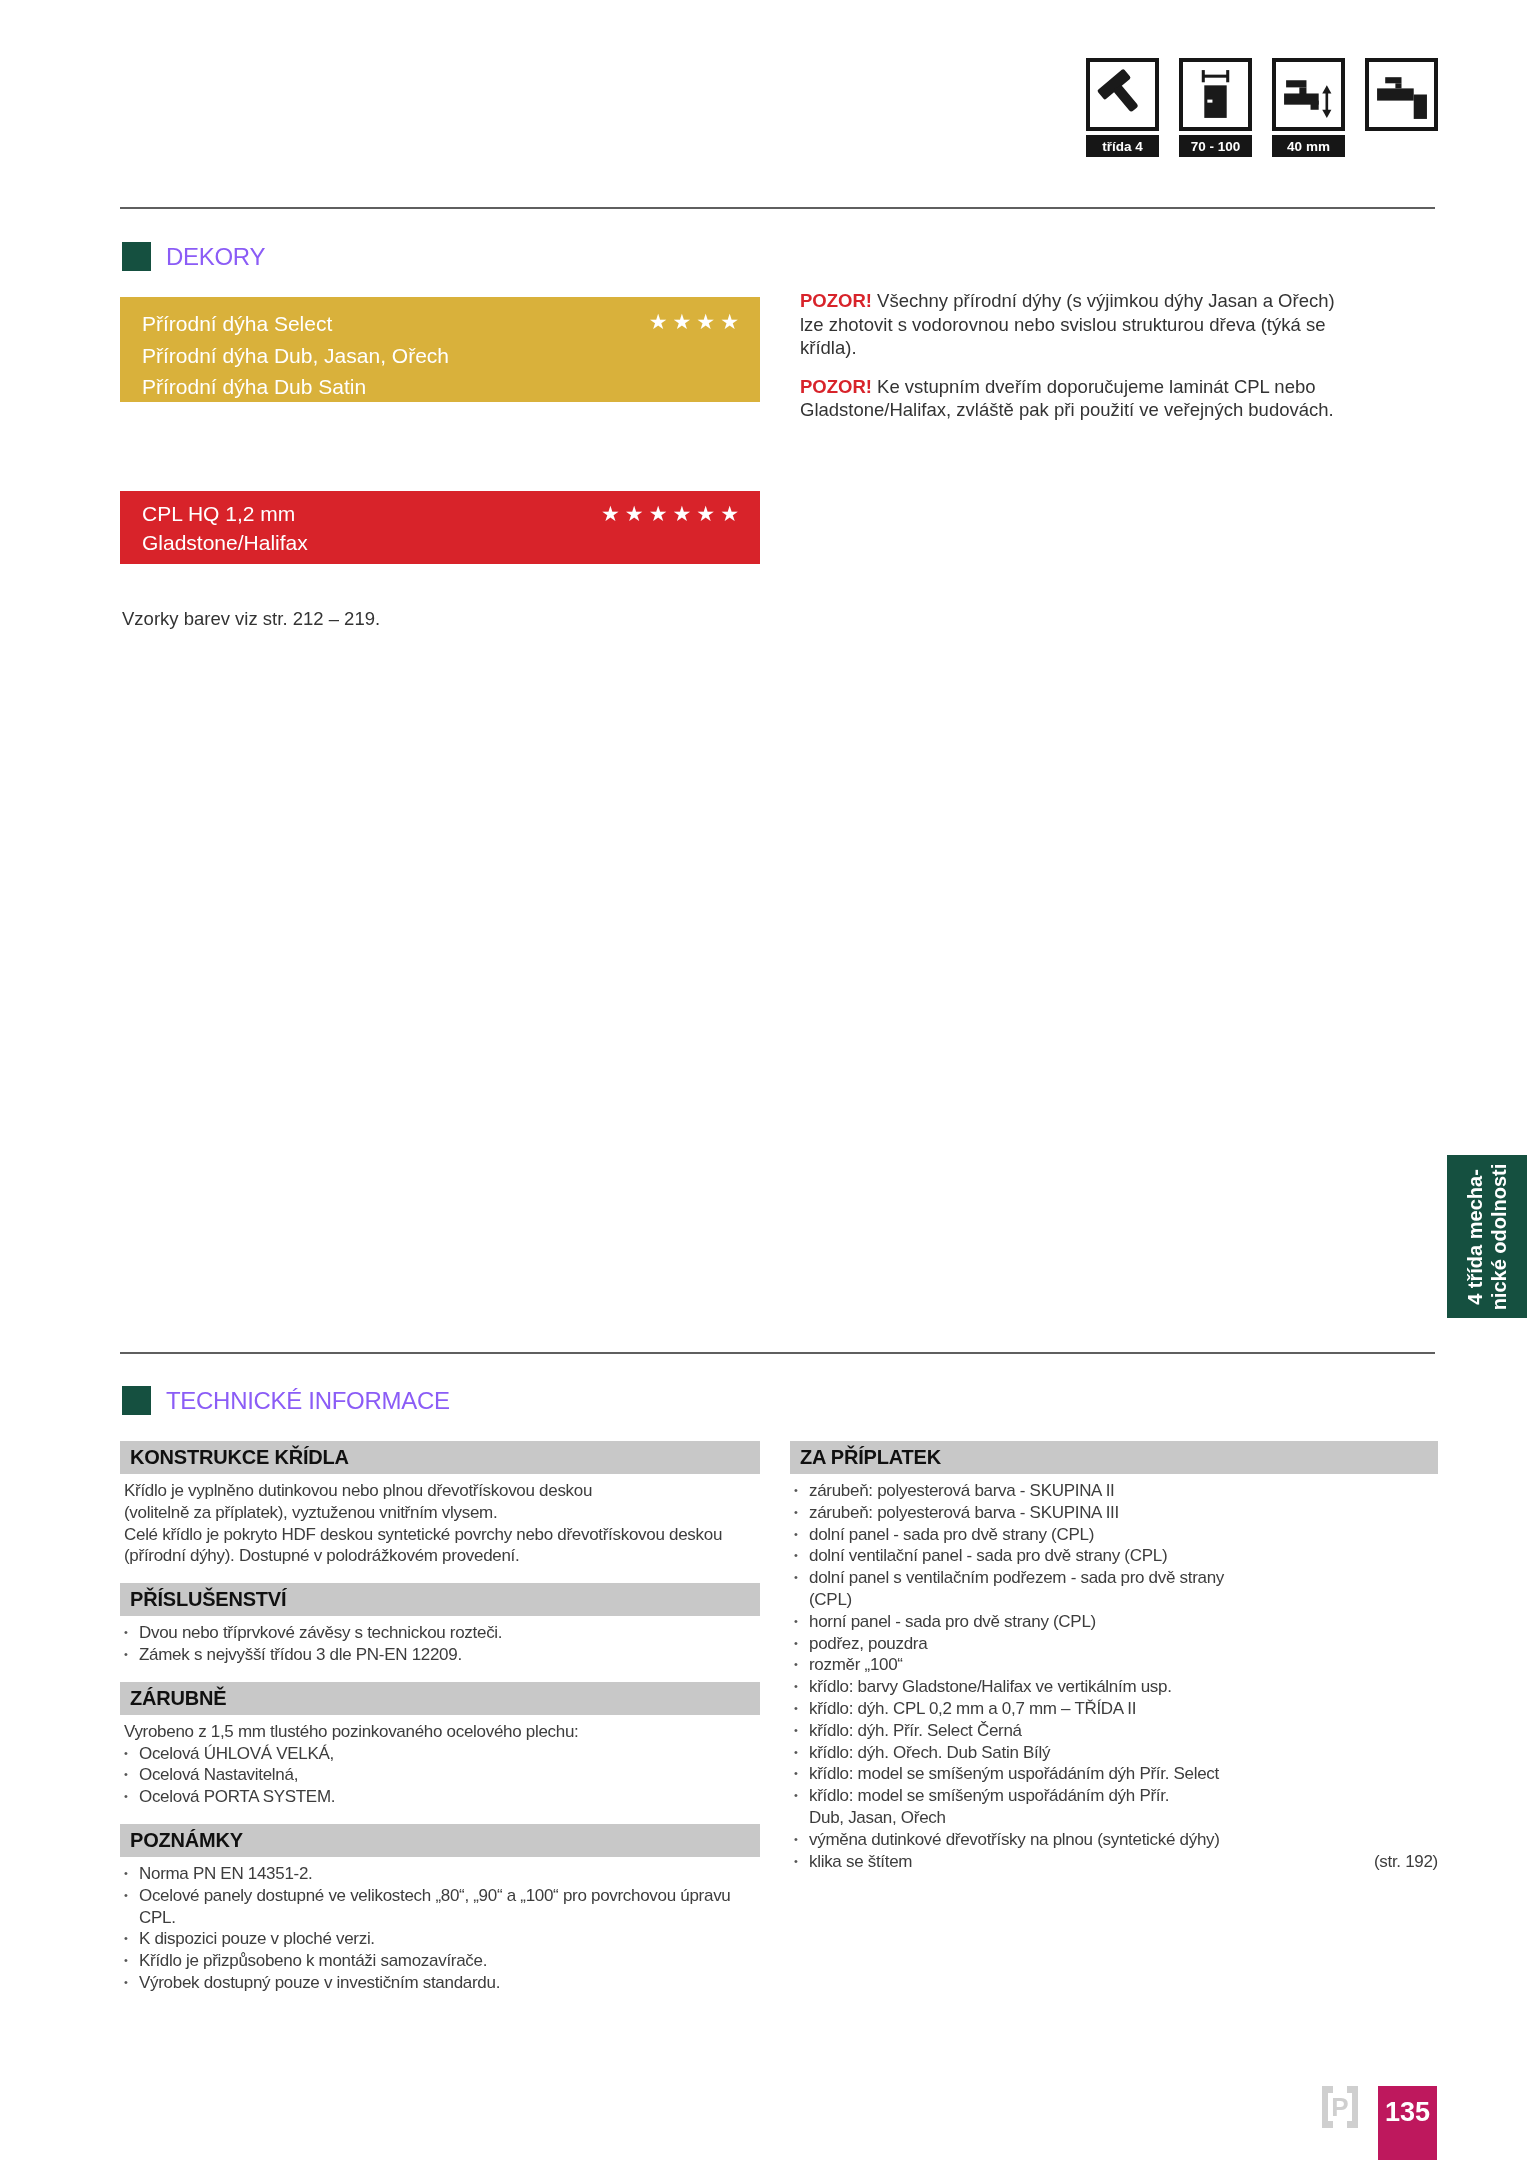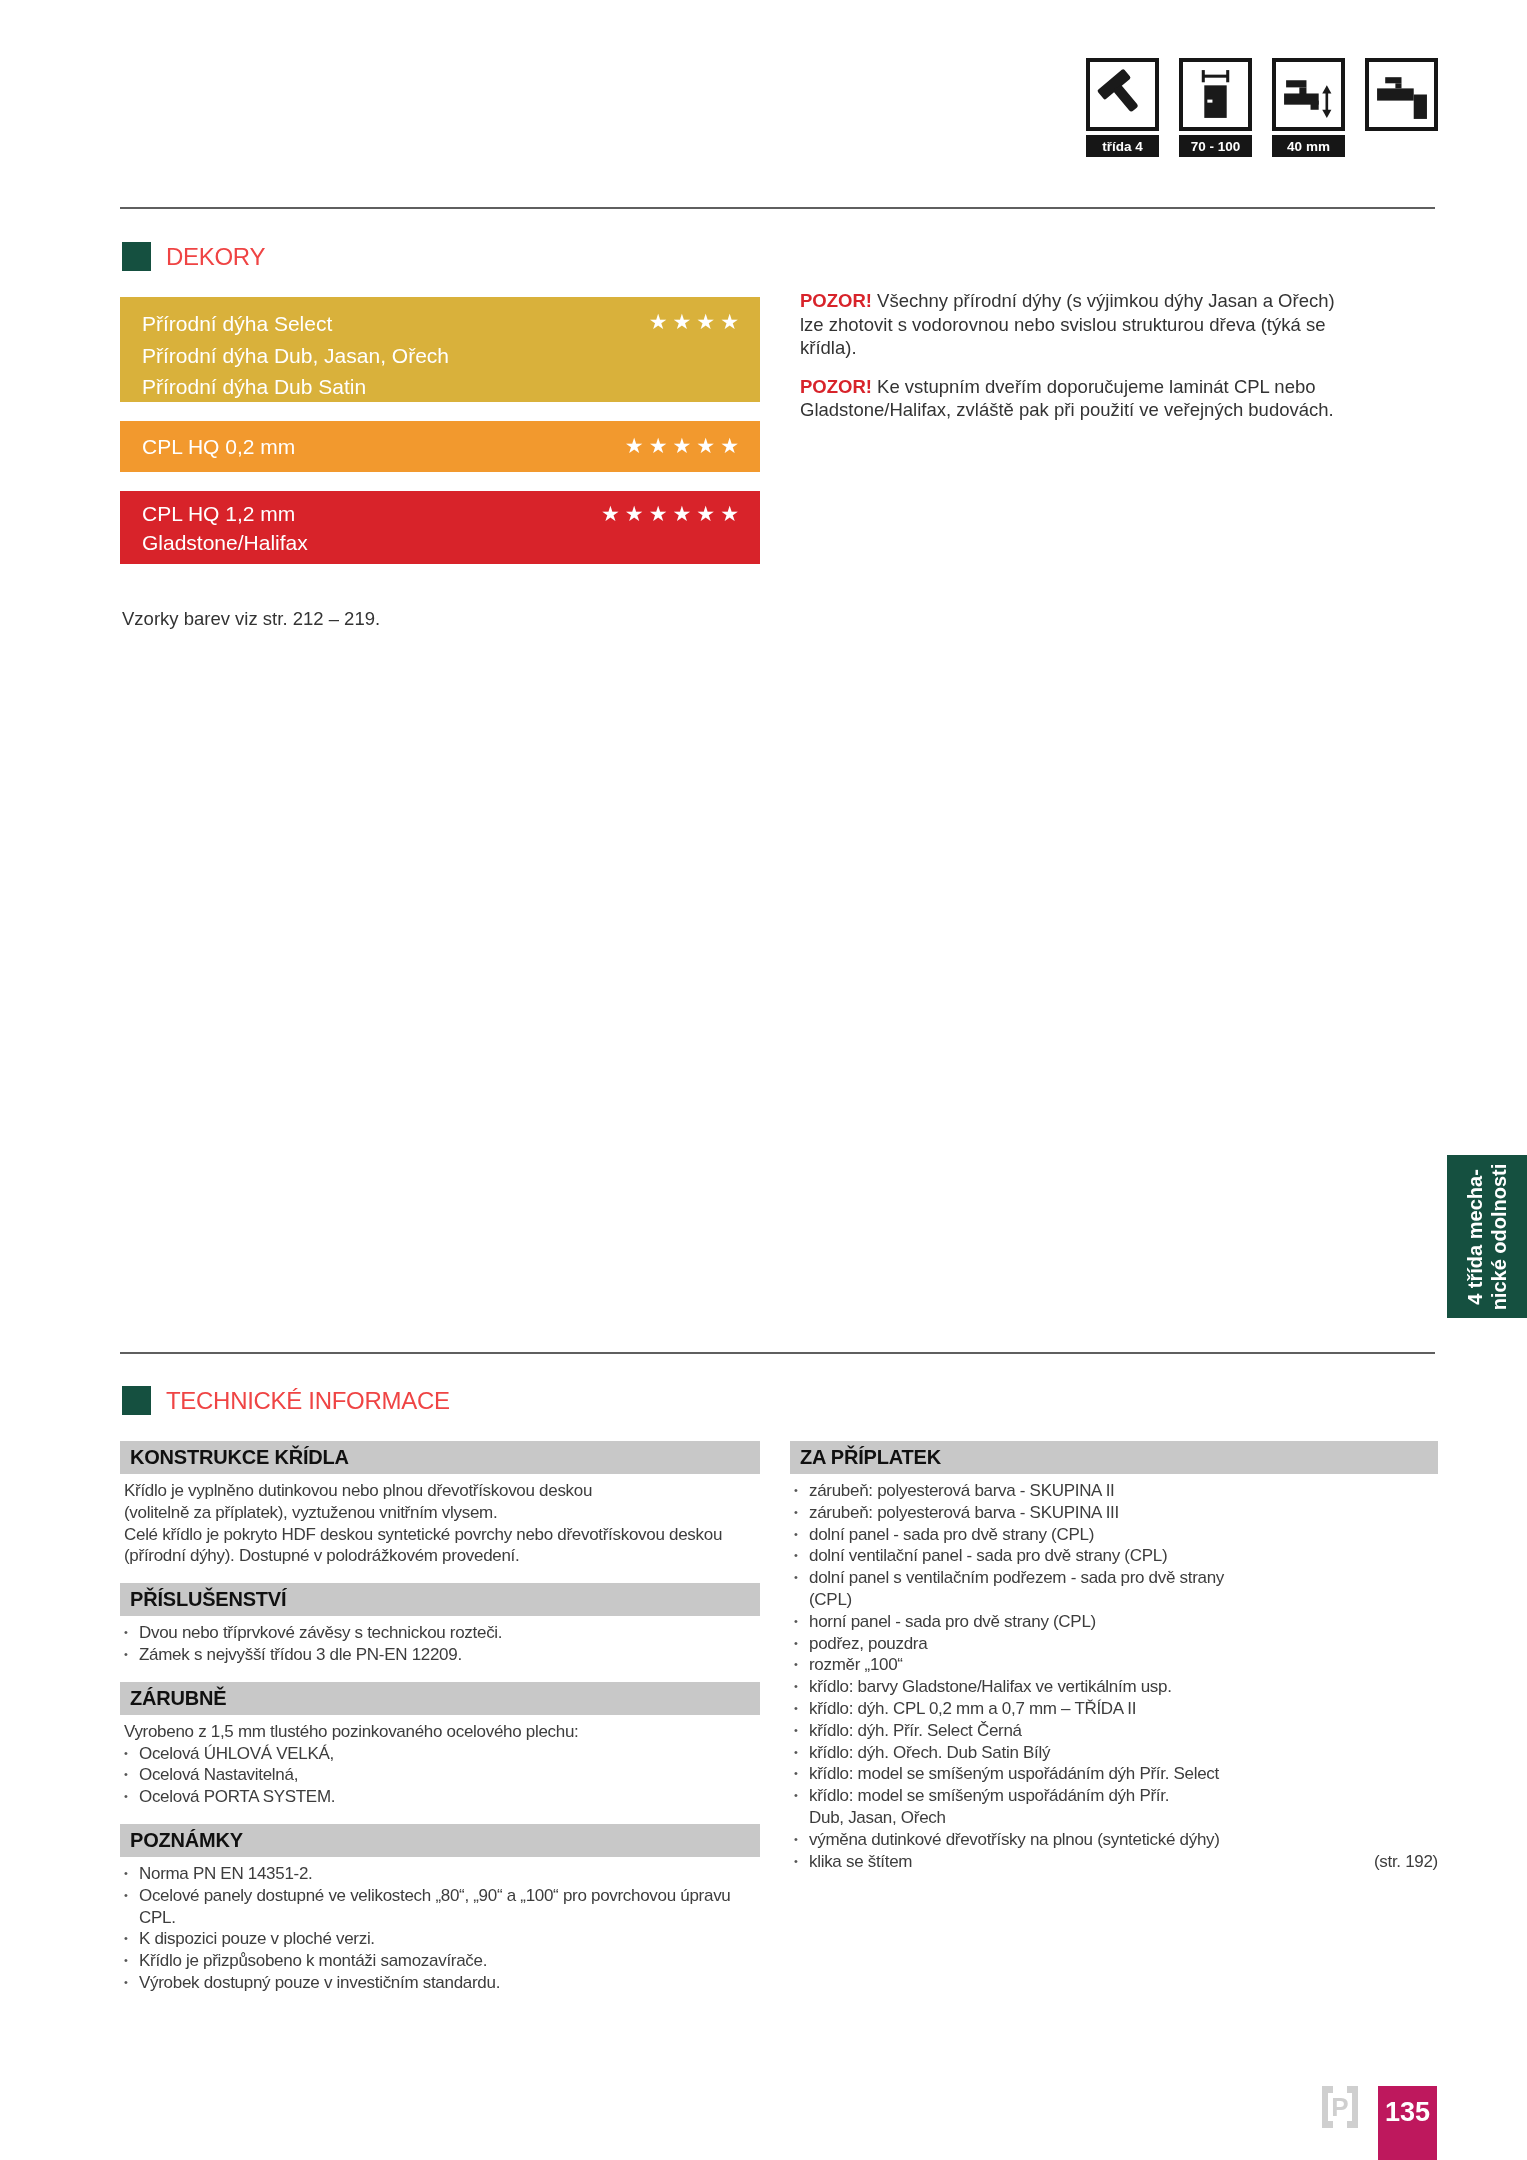--- a/index.html
+++ b/index.html
@@ -12,21 +12,21 @@
   .icon-box{width:73px;height:73px;box-sizing:border-box;border:4px solid #161616;
             display:flex;align-items:center;justify-content:center;background:#fff;}
   .icon-label{margin-top:4px;width:73px;height:22px;background:#161616;color:#fff;
               font-size:13.5px;font-weight:600;display:flex;align-items:center;justify-content:center;}
 
   .rule{position:absolute;left:120px;width:1315px;height:2px;background:#5f5f5f;}
   .rule-top{top:207px;} .rule-mid{top:1352px;}
 
   .section-head{position:absolute;display:flex;align-items:center;gap:15px;}
   .green-sq{width:29px;height:29px;background:#155040;flex:none;}
-  .section-title{font-size:24px;color:#ef4444;letter-spacing:-0.3px;text-align:right;}
+  .section-title{font-size:24px;color:#8b5cf6;letter-spacing:-0.3px;text-align:right;}
 
   
   .swatch{position:absolute;left:120px;width:640px;box-sizing:border-box;color:#fff;padding-left:22px;}
   .swatch-gold{top:297px;height:105px;background:#d9b13b;padding-top:11px;font-size:21px;line-height:31.5px;}
   .swatch-orange{top:421px;height:51px;background:#f2992e;display:flex;align-items:center;font-size:21px;}
   .swatch-red{top:491px;height:73px;background:#d8232a;padding-top:8px;font-size:21px;line-height:29px;}
   .swatch .lines{white-space:pre-line;}
   .stars{position:absolute;right:16px;font-size:21px;letter-spacing:5px;color:#fff;}
   .swatch-gold .stars{top:9px;} .swatch-orange .stars{top:13px;} .swatch-red .stars{top:8px;}
 
@@ -132,24 +132,20 @@
     <div class="green-sq"></div>
     <div class="section-title">DEKORY</div>
   </div>
 
   <div class="swatch swatch-gold">
     <div class="lines">Přírodní dýha Select
 Přírodní dýha Dub, Jasan, Ořech
 Přírodní dýha Dub Satin</div>
     <div class="stars">★★★★</div>
   </div>
-  <div class="swatch swatch-orange">
-    <div class="lines">CPL HQ 0,2 mm</div>
-    <div class="stars">★★★★★</div>
-  </div>
   <div class="swatch swatch-red">
     <div class="lines">CPL HQ 1,2 mm
 Gladstone/Halifax</div>
     <div class="stars">★★★★★★</div>
   </div>
 
   <div class="footnote">Vzorky barev viz str. 212 – 219.</div>
 
   <div class="warnings">
     <div class="warning"><span class="pozor">POZOR!</span> <span>Všechny přírodní dýhy (s výjimkou dýhy Jasan a Ořech)

